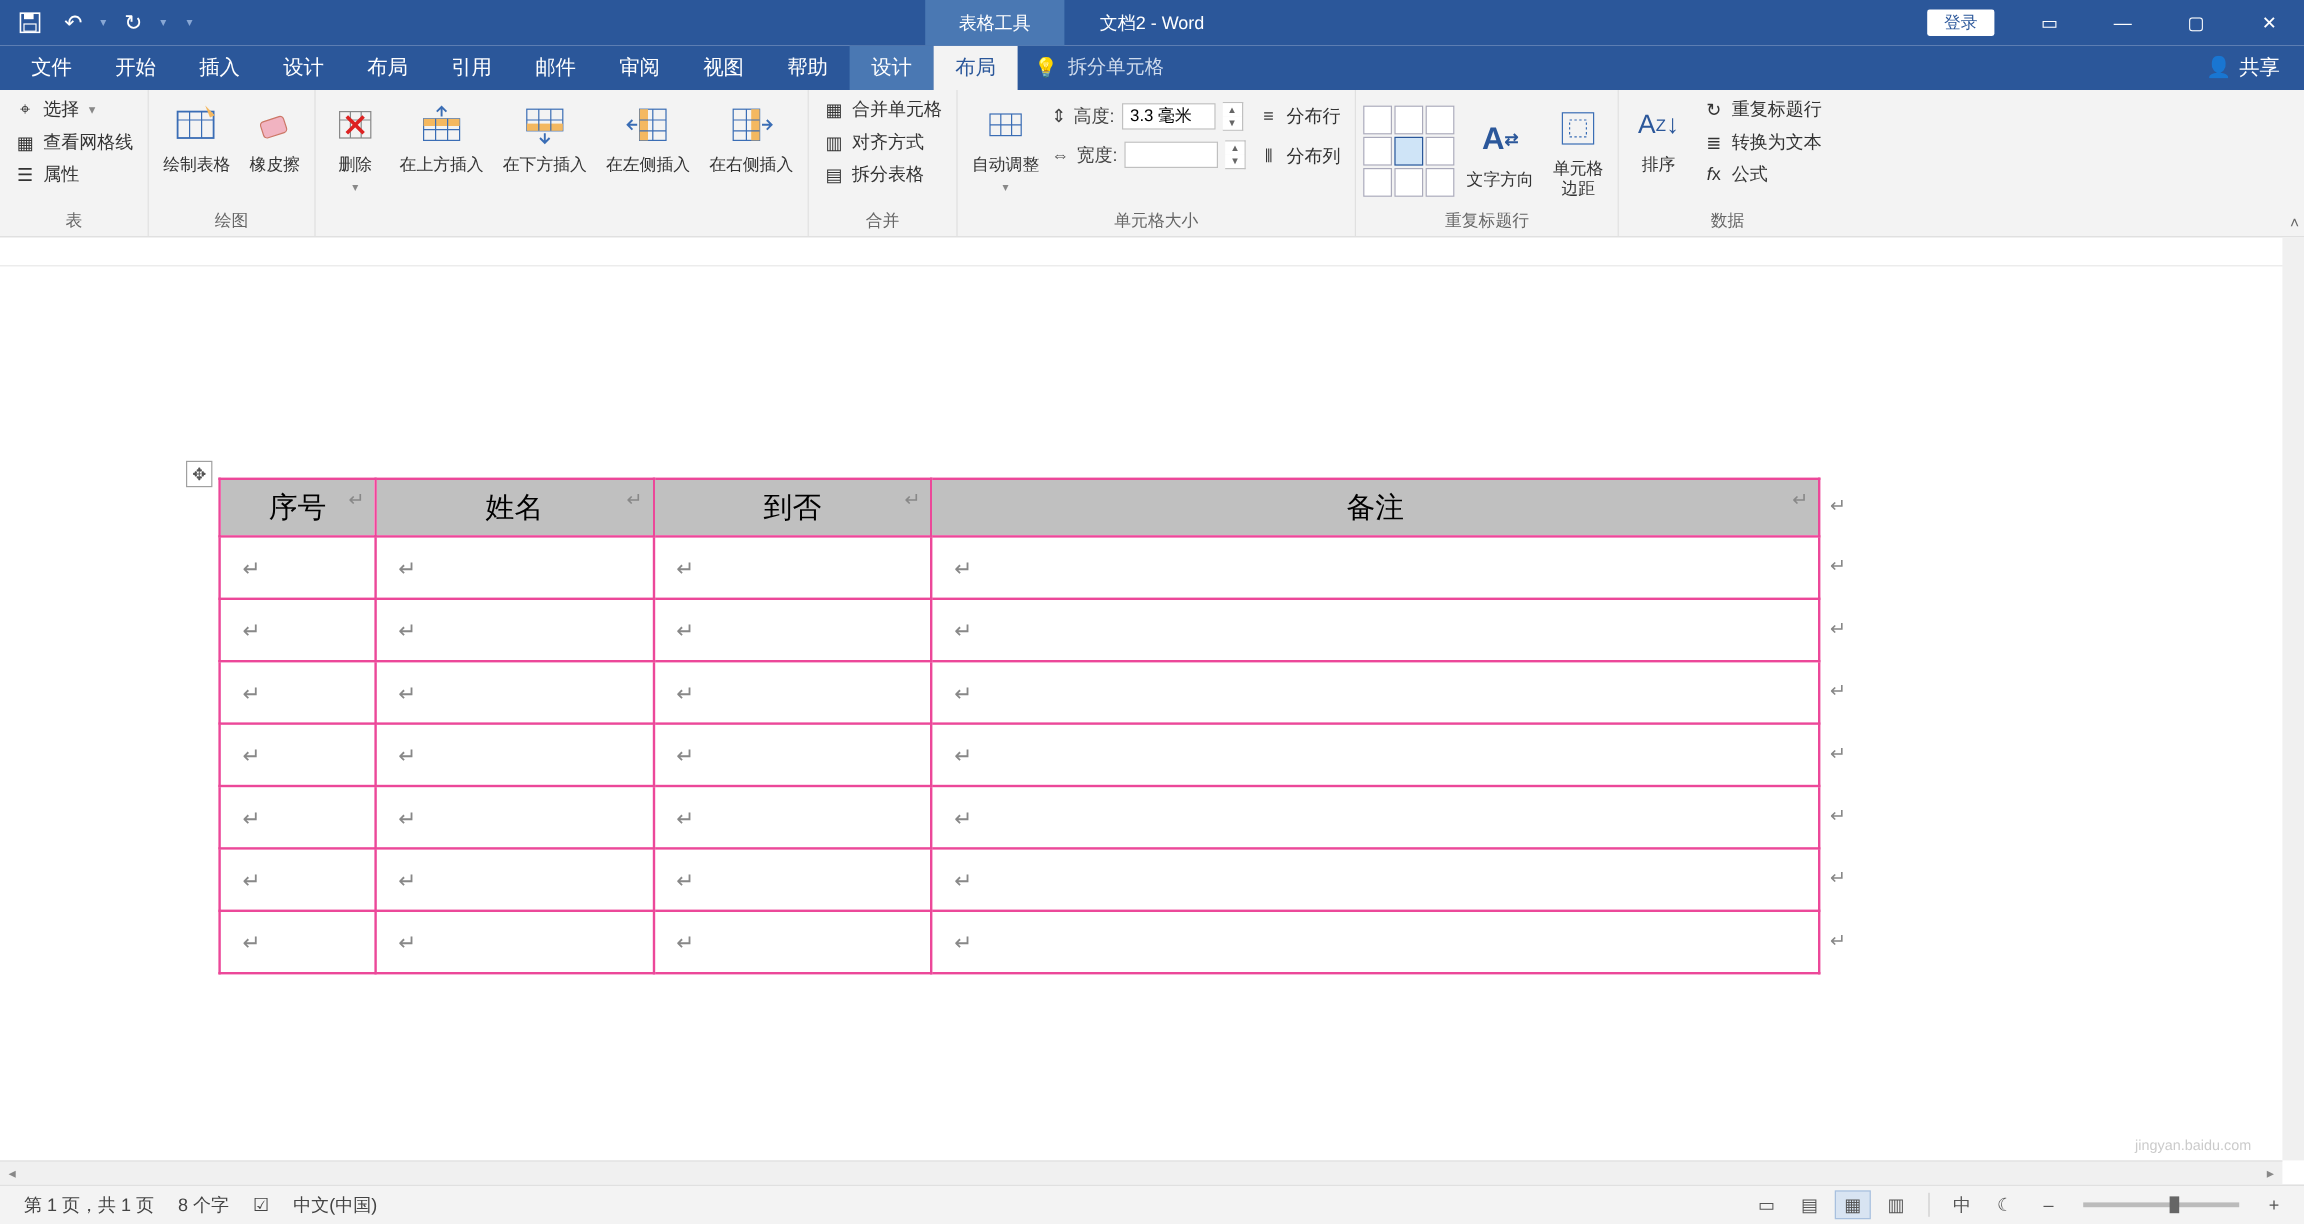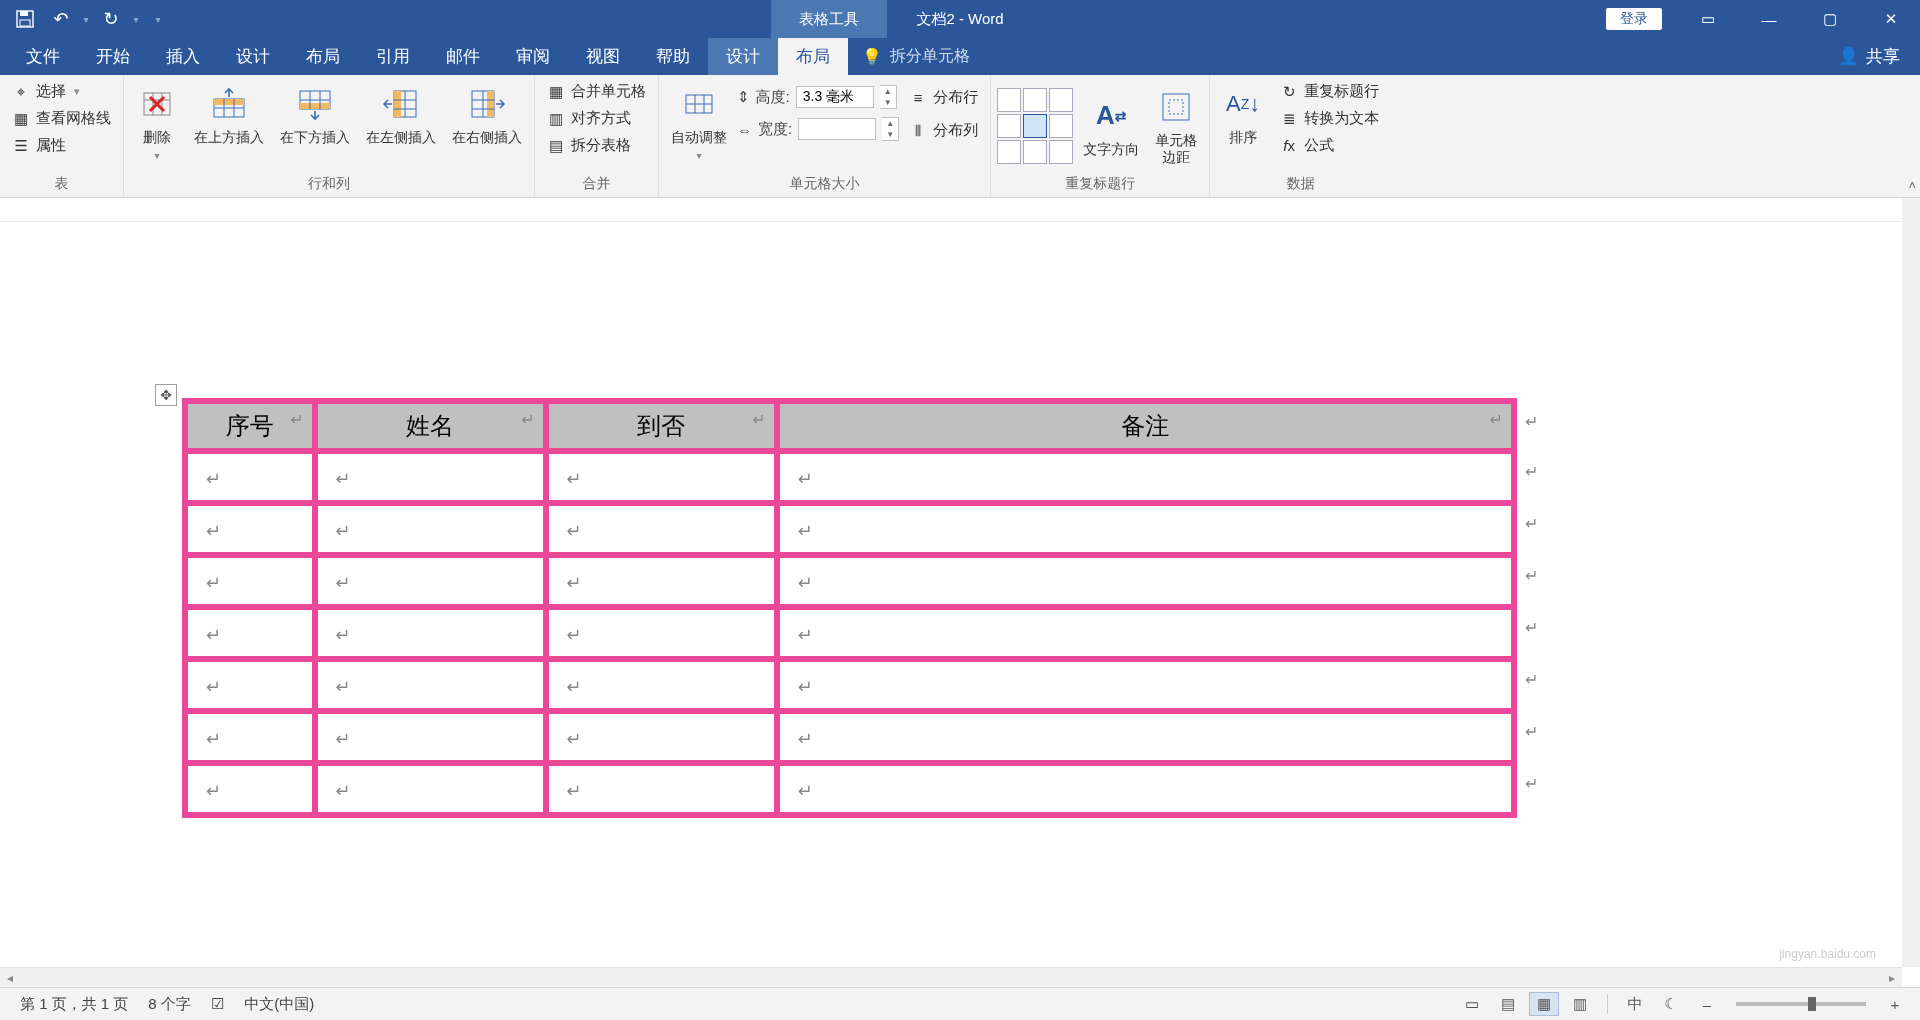--- a/index.html
+++ b/index.html
@@ -44,21 +44,21 @@
 .align-cell.sel { background: #cfe4f7; border-color: #2b579a; }
 .collapse-btn { position: absolute; right: 4px; bottom: 4px; font-size: 13px; color: #666; cursor: pointer; }
 
 
 .docarea { position: relative; height: 789px; background: #fff; overflow: hidden; }
 .ruler-h { height: 24px; background: #fff; border-bottom: 1px solid #e8e8e8; }
 .move-handle { position: absolute; left: 155px; top: 495px; width: 22px; height: 22px; border: 1px solid #a0a0a0; display: flex; align-items: center; justify-content: center; font-size: 14px; color: #555; background: #fff; cursor: move; }
 .move-handle { top: 186px; }
 
 table.doc-table { position: absolute; left: 182px; top: 200px; border-collapse: collapse; width: 1335px; }
-table.doc-table th, table.doc-table td { border: 6px solid #ec4899; padding: 6px 10px; font-size: 24px; font-family: SimSun, serif; font-weight: normal; text-align: center; vertical-align: middle; height: 48px; position: relative; }
+table.doc-table th, table.doc-table td { border: 2px solid #ec4899; padding: 6px 10px; font-size: 24px; font-family: SimSun, serif; font-weight: normal; text-align: center; vertical-align: middle; height: 48px; position: relative; }
 table.doc-table th { background: #c0c0c0; }
 .para { position: absolute; right: 8px; color: #888; font-size: 16px; }
 .para-out { position: absolute; color: #888; font-size: 16px; }
 .col1 { width: 130px; } .col2 { width: 232px; } .col3 { width: 232px; } .col4 { width: 741px; }
 table.doc-table td { text-align: left; height: 52px; }
 table.doc-table td .para-mark { color: #888; font-size: 18px; padding-left: 8px; }
 
 .scroll-h { position: absolute; left: 0; right: 18px; bottom: 0; height: 20px; background: #f0f0f0; border-top: 1px solid #e0e0e0; display: flex; align-items: center; }
 .scroll-h .arrow { width: 20px; text-align: center; color: #888; cursor: pointer; font-size: 12px; }
 .scroll-h .track { flex: 1; height: 12px; background: #f0f0f0; position: relative; }
@@ -146,20 +146,45 @@
           </div>
         <div class="vbtn-sm">
             <span class="ic">☰</span>
             <span>属性</span>
           </div>
       </div>
     </div>
     <div class="rgroup-label">表</div>
   </div>
 
+  <div class="rgroup">
+    <div class="rgroup-body">
+      <div class="vbtn-lg">
+        <div class="icon">
+            <svg width="38" height="38">
+              <rect x="3" y="8" width="30" height="22" fill="none" stroke="#3a6db5" stroke-width="1.5"></rect>
+              <line x1="3" y1="15" x2="33" y2="15" stroke="#3a6db5"></line>
+              <line x1="13" y1="8" x2="13" y2="30" stroke="#3a6db5"></line>
+              <line x1="23" y1="8" x2="23" y2="30" stroke="#3a6db5"></line>
+              <path d="M26 3 L34 11 L30 13 Z" fill="#f4b860"></path>
+            </svg>
+          </div>
+        <div class="lbl">绘制表格</div>
+      </div>
+      <div class="vbtn-lg">
+        <div class="icon">
+            <svg width="38" height="38">
+              <rect x="8" y="14" width="20" height="14" rx="3" fill="#f1b3c1" stroke="#c76" transform="rotate(-18 18 21)"></rect>
+            </svg>
+          </div>
+        <div class="lbl">橡皮擦</div>
+      </div>
+    </div>
+    <div class="rgroup-label">绘图</div>
+  </div>
 
   <div class="rgroup">
     <div class="rgroup-body">
       <div class="vbtn-lg">
         <div class="icon">
             <svg width="38" height="38">
               <rect x="6" y="8" width="26" height="22" fill="none" stroke="#888"></rect>
               <line x1="6" y1="15" x2="32" y2="15" stroke="#888"></line>
               <line x1="15" y1="8" x2="15" y2="30" stroke="#888"></line>
               <line x1="24" y1="8" x2="24" y2="30" stroke="#888"></line>
@@ -214,21 +239,20 @@
               <rect x="19" y="6" width="7" height="26" fill="#f4b860"></rect>
               <line x1="4" y1="15" x2="26" y2="15" stroke="#3a6db5"></line>
               <line x1="4" y1="24" x2="26" y2="24" stroke="#3a6db5"></line>
               <line x1="15" y1="6" x2="15" y2="32" stroke="#3a6db5"></line>
               <path d="M28 19 L36 19 M32 15 L36 19 L32 23" stroke="#3a6db5" stroke-width="1.6" fill="none"></path>
             </svg>
           </div>
         <div class="lbl">在右侧插入</div>
       </div>
     </div>
-    <div class="rgroup-label">行和列</div>
   </div>
 
   <div class="rgroup">
     <div class="rgroup-body">
       <div class="stack">
         <div class="vbtn-sm">
             <span class="ic">▦</span>
             <span>合并单元格</span>
           </div>
         <div class="vbtn-sm">

